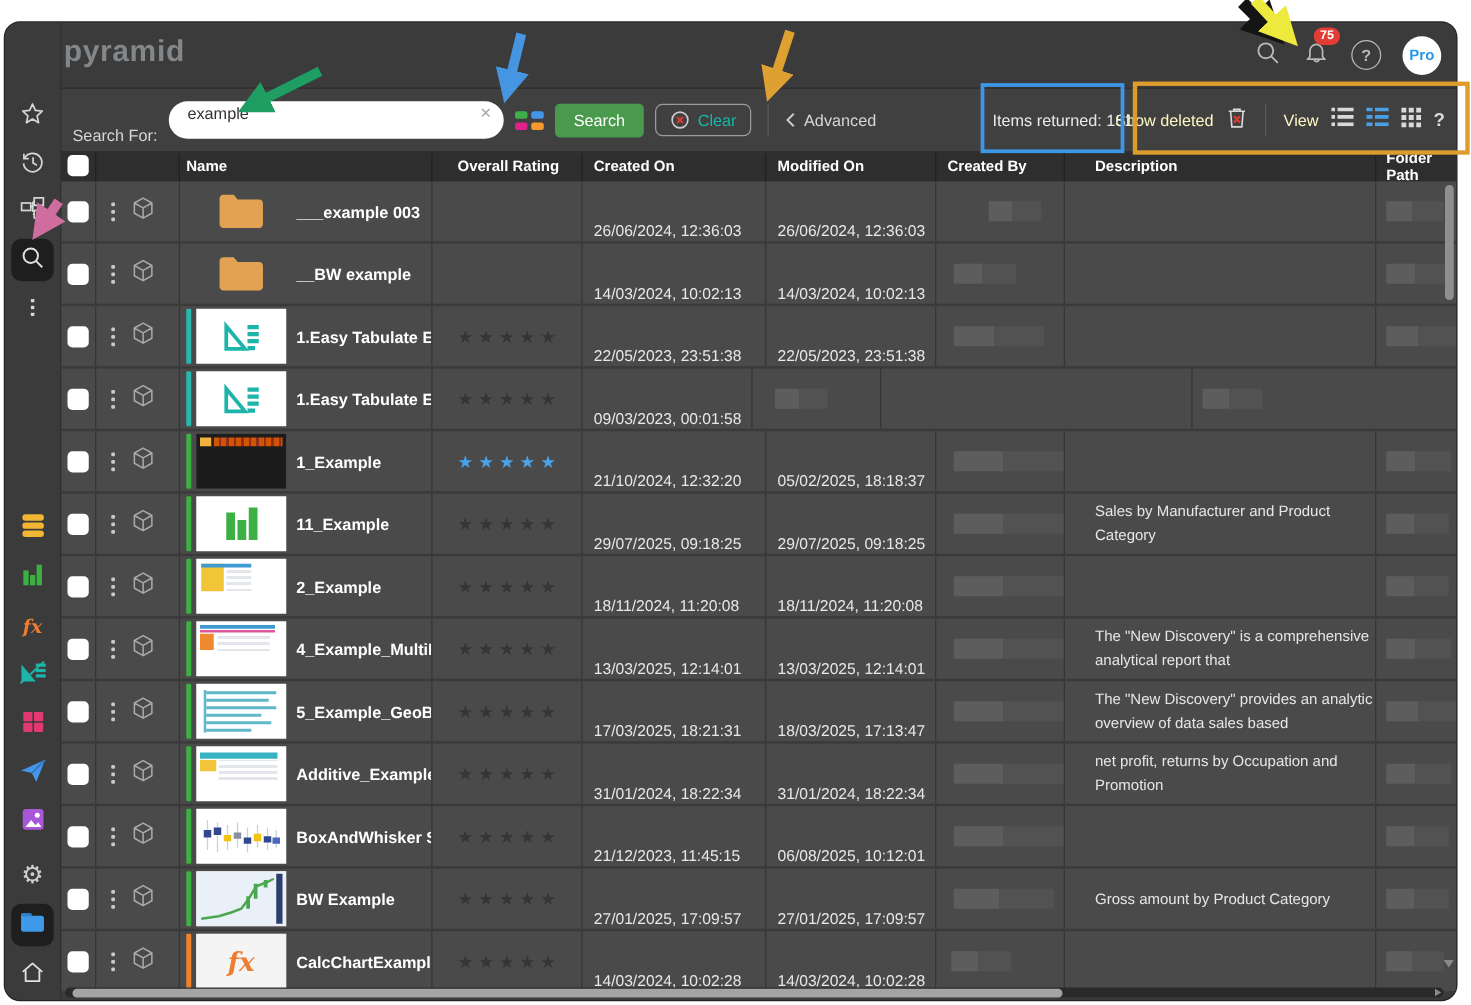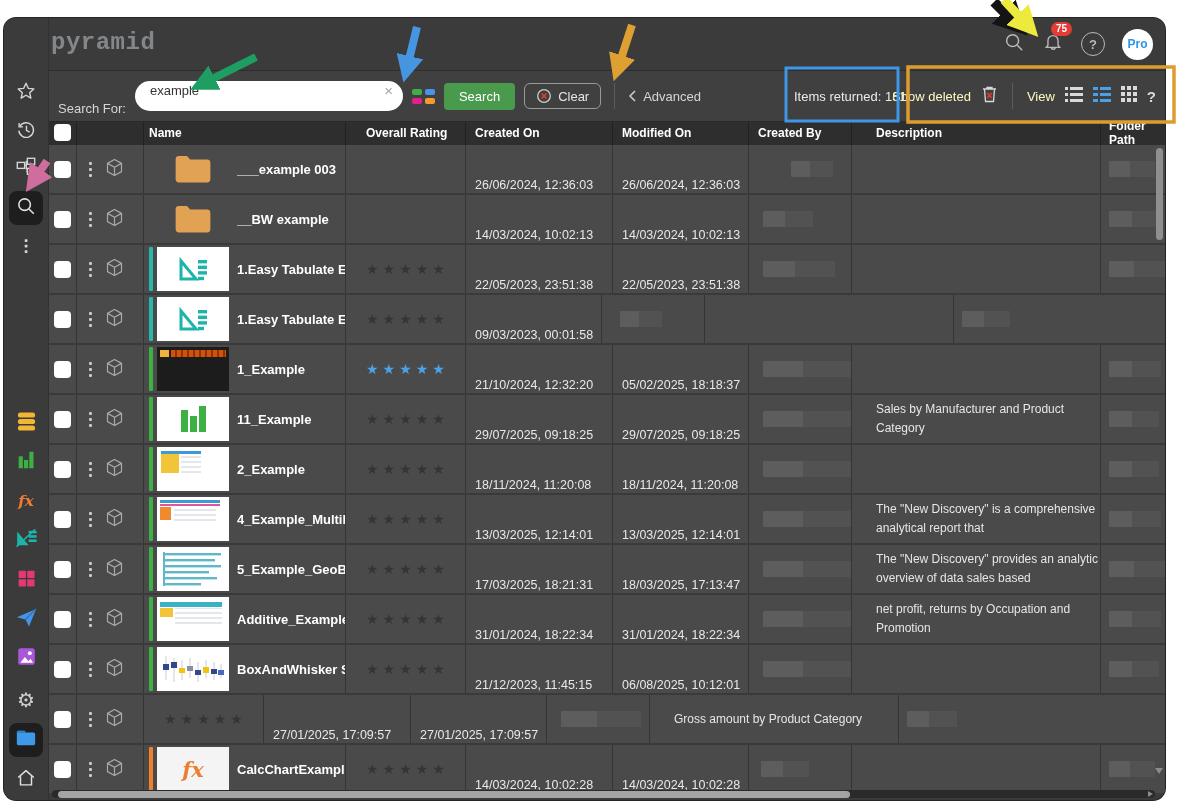--- a/index.html
+++ b/index.html
@@ -8,42 +8,42 @@
     border-radius:12px;overflow:hidden;box-shadow:0 0 0 1px #242424;}
   
   .sidebar{position:absolute;left:0;top:0;bottom:0;width:44px;background:#3b3b3b;border-right:1px solid #323232;z-index:3;}
   .sb-item{position:absolute;left:5px;width:34px;height:34px;display:flex;align-items:center;justify-content:center;border-radius:8px;}
   .sb-item.active{background:#1e1e1e;}
   .sb-fx{font-family:"DejaVu Serif",serif;font-style:italic;font-weight:bold;color:#ed7d31;font-size:15px;}
   .sb-gear{color:#cfcfcf;font-size:20px;line-height:20px;}
   
   .topbar{position:absolute;left:0;top:0;right:0;height:52px;background:#3b3b3b;z-index:2;}
   .logo{position:absolute;left:10px;top:9px;display:flex;align-items:center;gap:7px;}
-  .logo-text{color:#83878a;font-size:24px;font-weight:bold;letter-spacing:.5px;font-family:Liberation Mono, monospace;}
+  .logo-text{color:#83878a;font-size:24px;font-weight:bold;letter-spacing:.5px;}
   .top-icons{position:absolute;right:12px;top:0;height:52px;display:flex;align-items:center;gap:17px;}
   .bell-wrap{position:relative;}
   .badge{position:absolute;top:-9px;left:9px;background:#e23c35;color:#fff;font-size:10px;font-weight:bold;
     border-radius:9px;padding:1px 5px;line-height:12px;}
   .help-circle{width:22px;height:22px;border:1.5px solid #b9b9b9;border-radius:50%;color:#b9b9b9;
     display:flex;align-items:center;justify-content:center;font-size:13px;font-weight:bold;}
   .avatar{width:31px;height:31px;background:#fff;border-radius:50%;display:flex;align-items:center;justify-content:center;
     color:#2a97e8;font-size:12px;font-weight:bold;}
   
   .toolbar{position:absolute;left:44px;top:52px;right:0;height:50px;background:#404040;
     border-top:1px solid #2d2d2d;border-bottom:1px solid #2a2a2a;z-index:2;}
   .tb-left{position:absolute;left:10px;top:0;height:50px;display:flex;align-items:center;gap:9px;}
   .tb-label{color:#d6d6d6;font-size:13px;white-space:nowrap;margin-top:24px;}
   .searchbox{width:268px;height:30px;background:#fff;border-radius:15px;display:flex;align-items:center;
     padding:0 10px 11px 13px;box-sizing:border-box;}
   .searchbox input{border:none;outline:none;flex:1;font-size:13px;color:#333;background:transparent;font-family:inherit;}
   .clear-x{color:#a6a6a6;font-size:15px;cursor:pointer;}
   .colorgrid{display:grid;grid-template-columns:10px 10px;grid-gap:3px;}
   .colorgrid i{display:block;height:6px;border-radius:2px;}
   .btn-search{background:#4a9a4e;color:#fff;border:none;border-radius:4px;font-size:13px;padding:6px 15px;font-family:inherit;}
-  .btn-clear{background:transparent;color:#e5e5e5;border:1px solid #9a9a9a;border-radius:6px;font-size:13px;
+  .btn-clear{background:transparent;color:#14b8a6;border:1px solid #9a9a9a;border-radius:6px;font-size:13px;
     padding:4px 11px;display:flex;align-items:center;gap:6px;font-family:inherit;}
   .vline{width:1px;height:26px;background:#5c5c5c;margin:0 4px;}
   .advanced{display:flex;align-items:center;gap:7px;color:#d6d6d6;font-size:13px;}
   .items-returned{position:absolute;left:746px;top:0;height:50px;display:flex;align-items:center;
     color:#eaeaea;font-size:13px;white-space:nowrap;}
   .tb-right{position:absolute;right:9px;top:0;height:50px;display:flex;align-items:center;gap:10px;}
   .tb-right .txt{color:#fef9c3;font-size:13px;white-space:nowrap;}
   .qmark{color:#d9d9d9;font-size:15px;font-weight:bold;}
   
   .thead{position:absolute;left:44px;top:102px;right:0;height:25px;background:#2e2e2e;display:flex;z-index:1;}
@@ -899,20 +899,36 @@
             <i></i>
             <i></i>
             <i></i>
           </span>
       <span>
         <svg width="21" height="21" viewBox="0 0 24 24">
           <path d="M12 2.8 L20 7.3 L20 16.7 L12 21.2 L4 16.7 L4 7.3 Z M4 7.3 L12 11.8 L20 7.3 M12 11.8 L12 21.2" fill="none" stroke="#a9a9a9" stroke-width="1.4" stroke-linejoin="round"></path>
         </svg>
       </span>
     </div>
+    <div class="cell c-name">
+      <span class="strip" style="background: rgb(60, 176, 67);"></span>
+      <span class="thumb boxed">
+            <div style="position:absolute;inset:0;background:#eaf0f7"></div>
+            <svg width="72" height="44" viewBox="0 0 72 44" style="position:relative">
+              <path d="M4 38 L18 36 L28 33 L36 30 L42 22 L48 12 L56 9 L62 6" fill="none" stroke="#49a84f" stroke-width="2"></path>
+              <g fill="#49a84f">
+                <rect x="40" y="20" width="3" height="10"></rect>
+                <rect x="46" y="10" width="3" height="12"></rect>
+                <rect x="54" y="7" width="3" height="6"></rect>
+              </g>
+              <rect x="64" y="2" width="5" height="40" fill="#2c3e6b"></rect>
+            </svg>
+          </span>
+      <span class="nm">BW Example</span>
+    </div>
     <div class="cell c-rate">
           <span class="star gray">★</span>
           <span class="star gray">★</span>
           <span class="star gray">★</span>
           <span class="star gray">★</span>
           <span class="star gray">★</span>
         </div>
     <div class="cell c-created">
           <span class="dt">27/01/2025, 17:09:57</span>
         </div>

